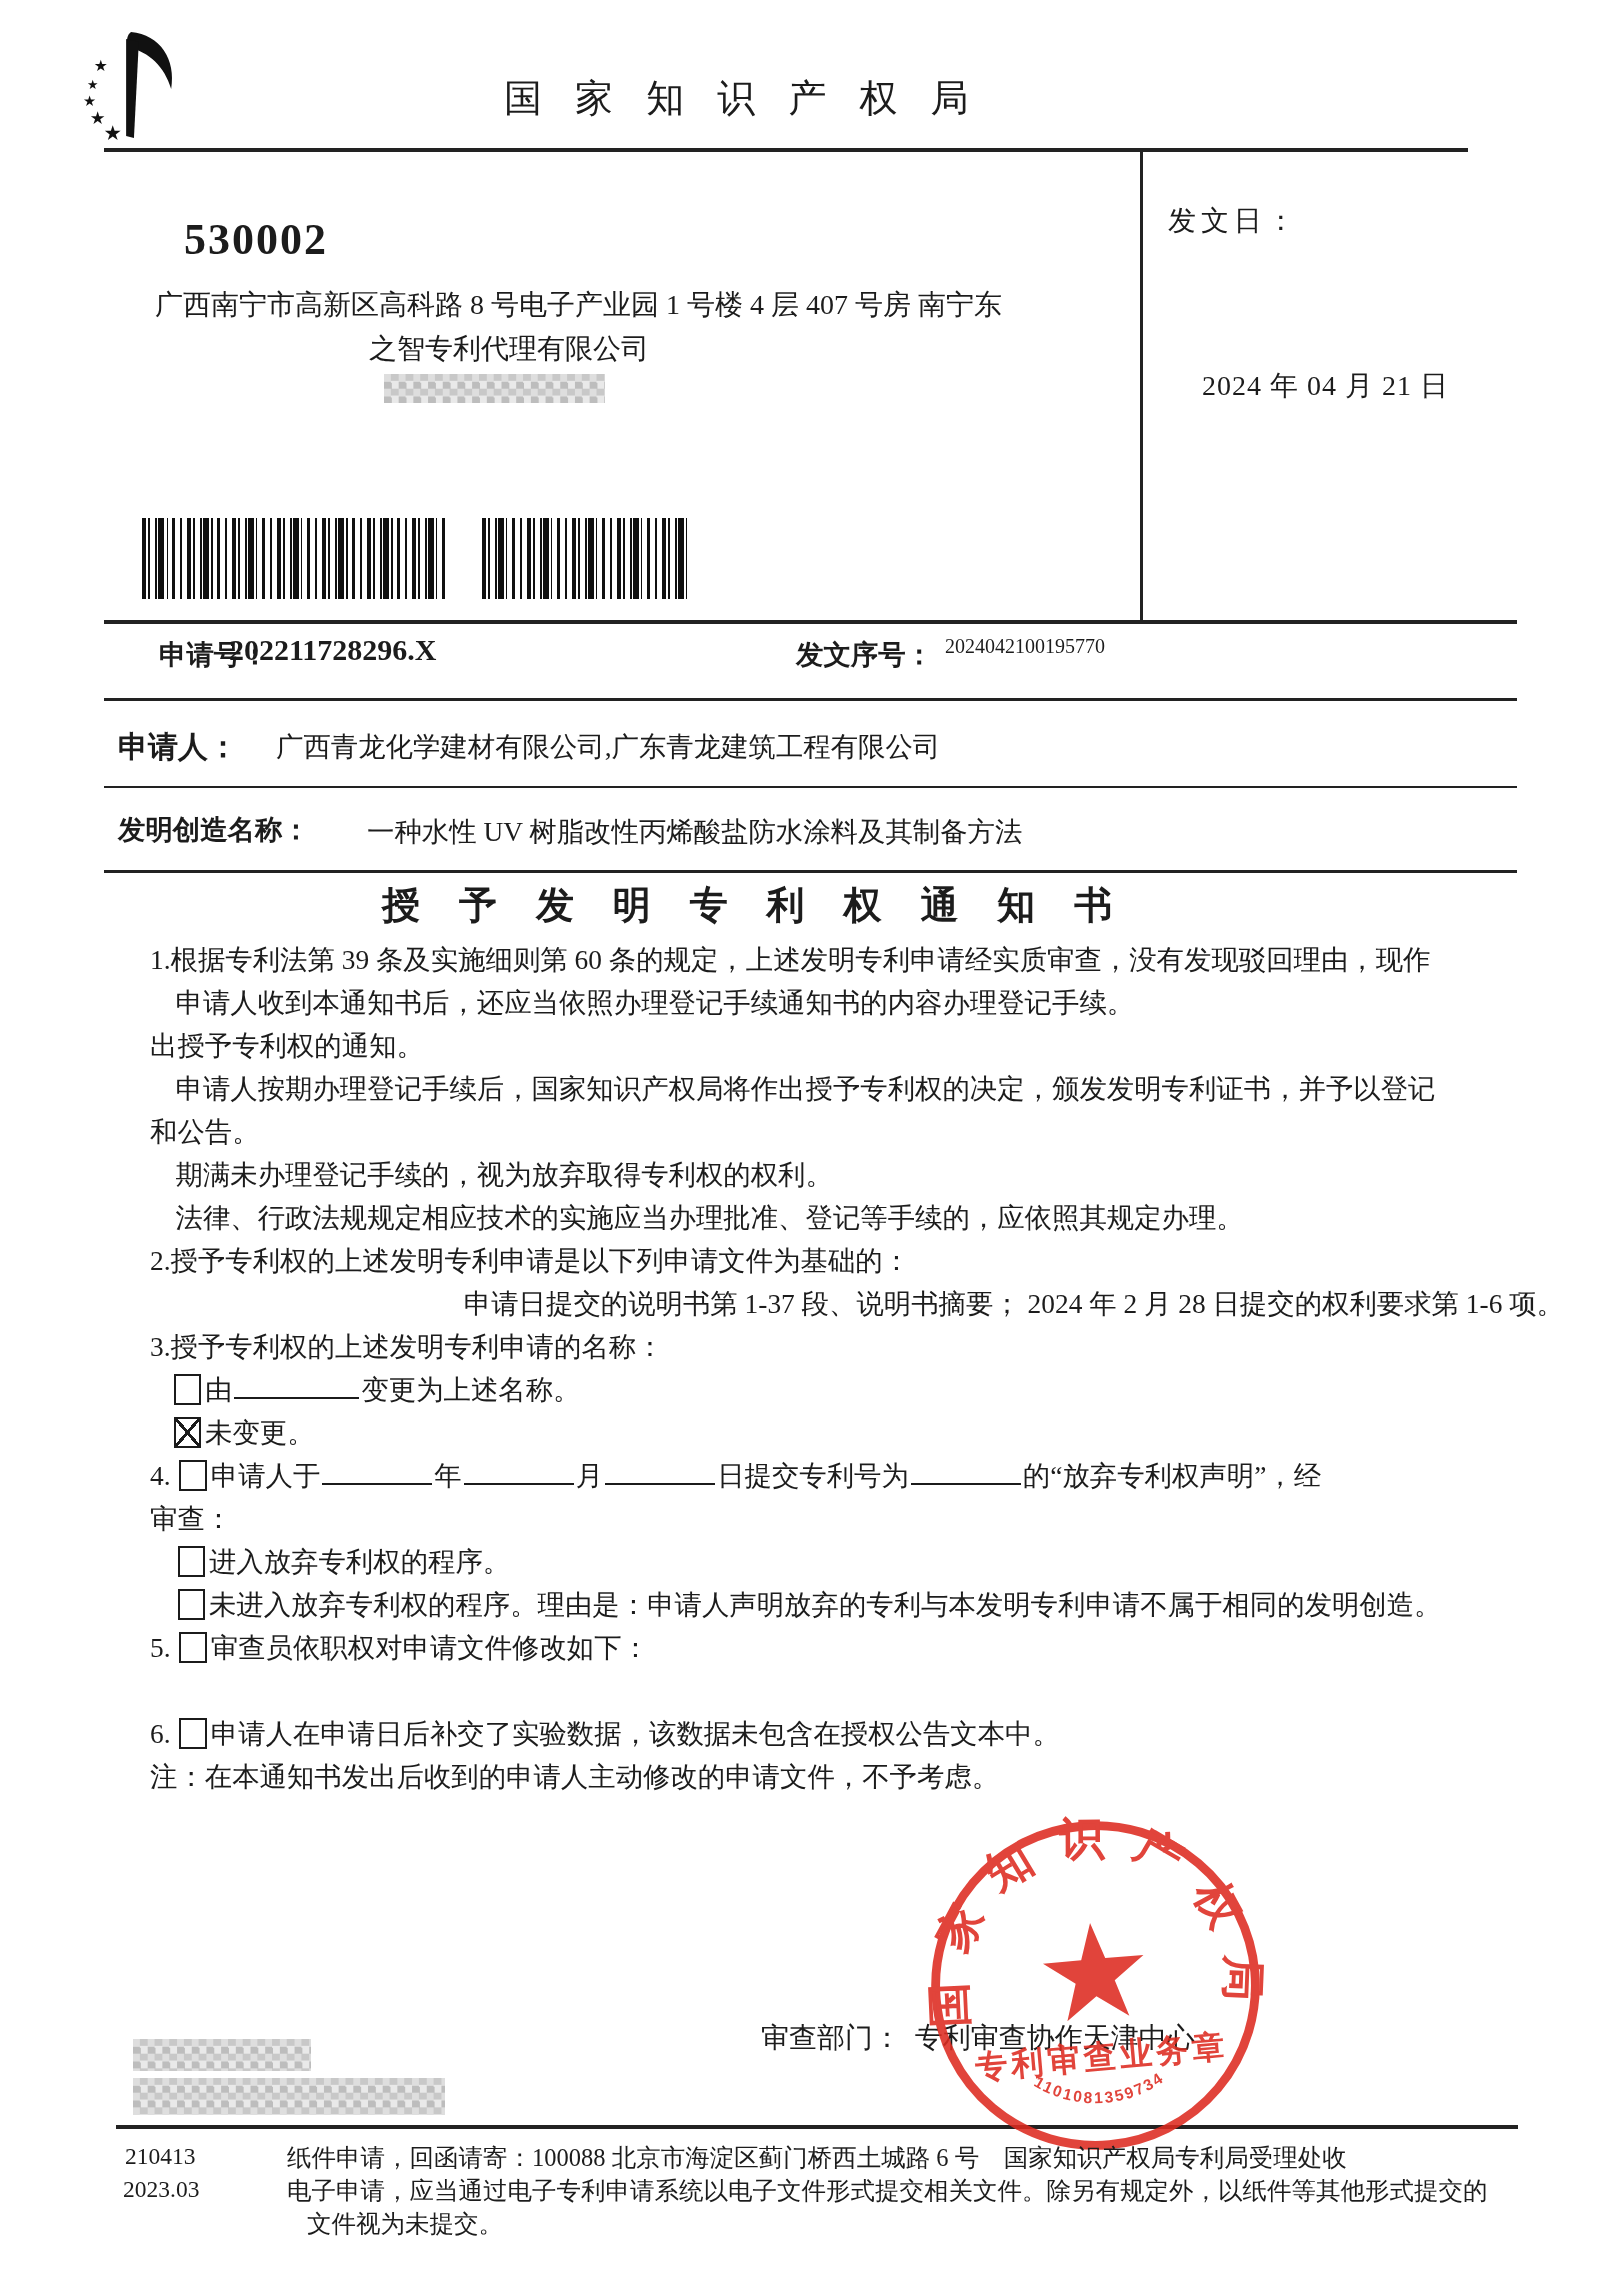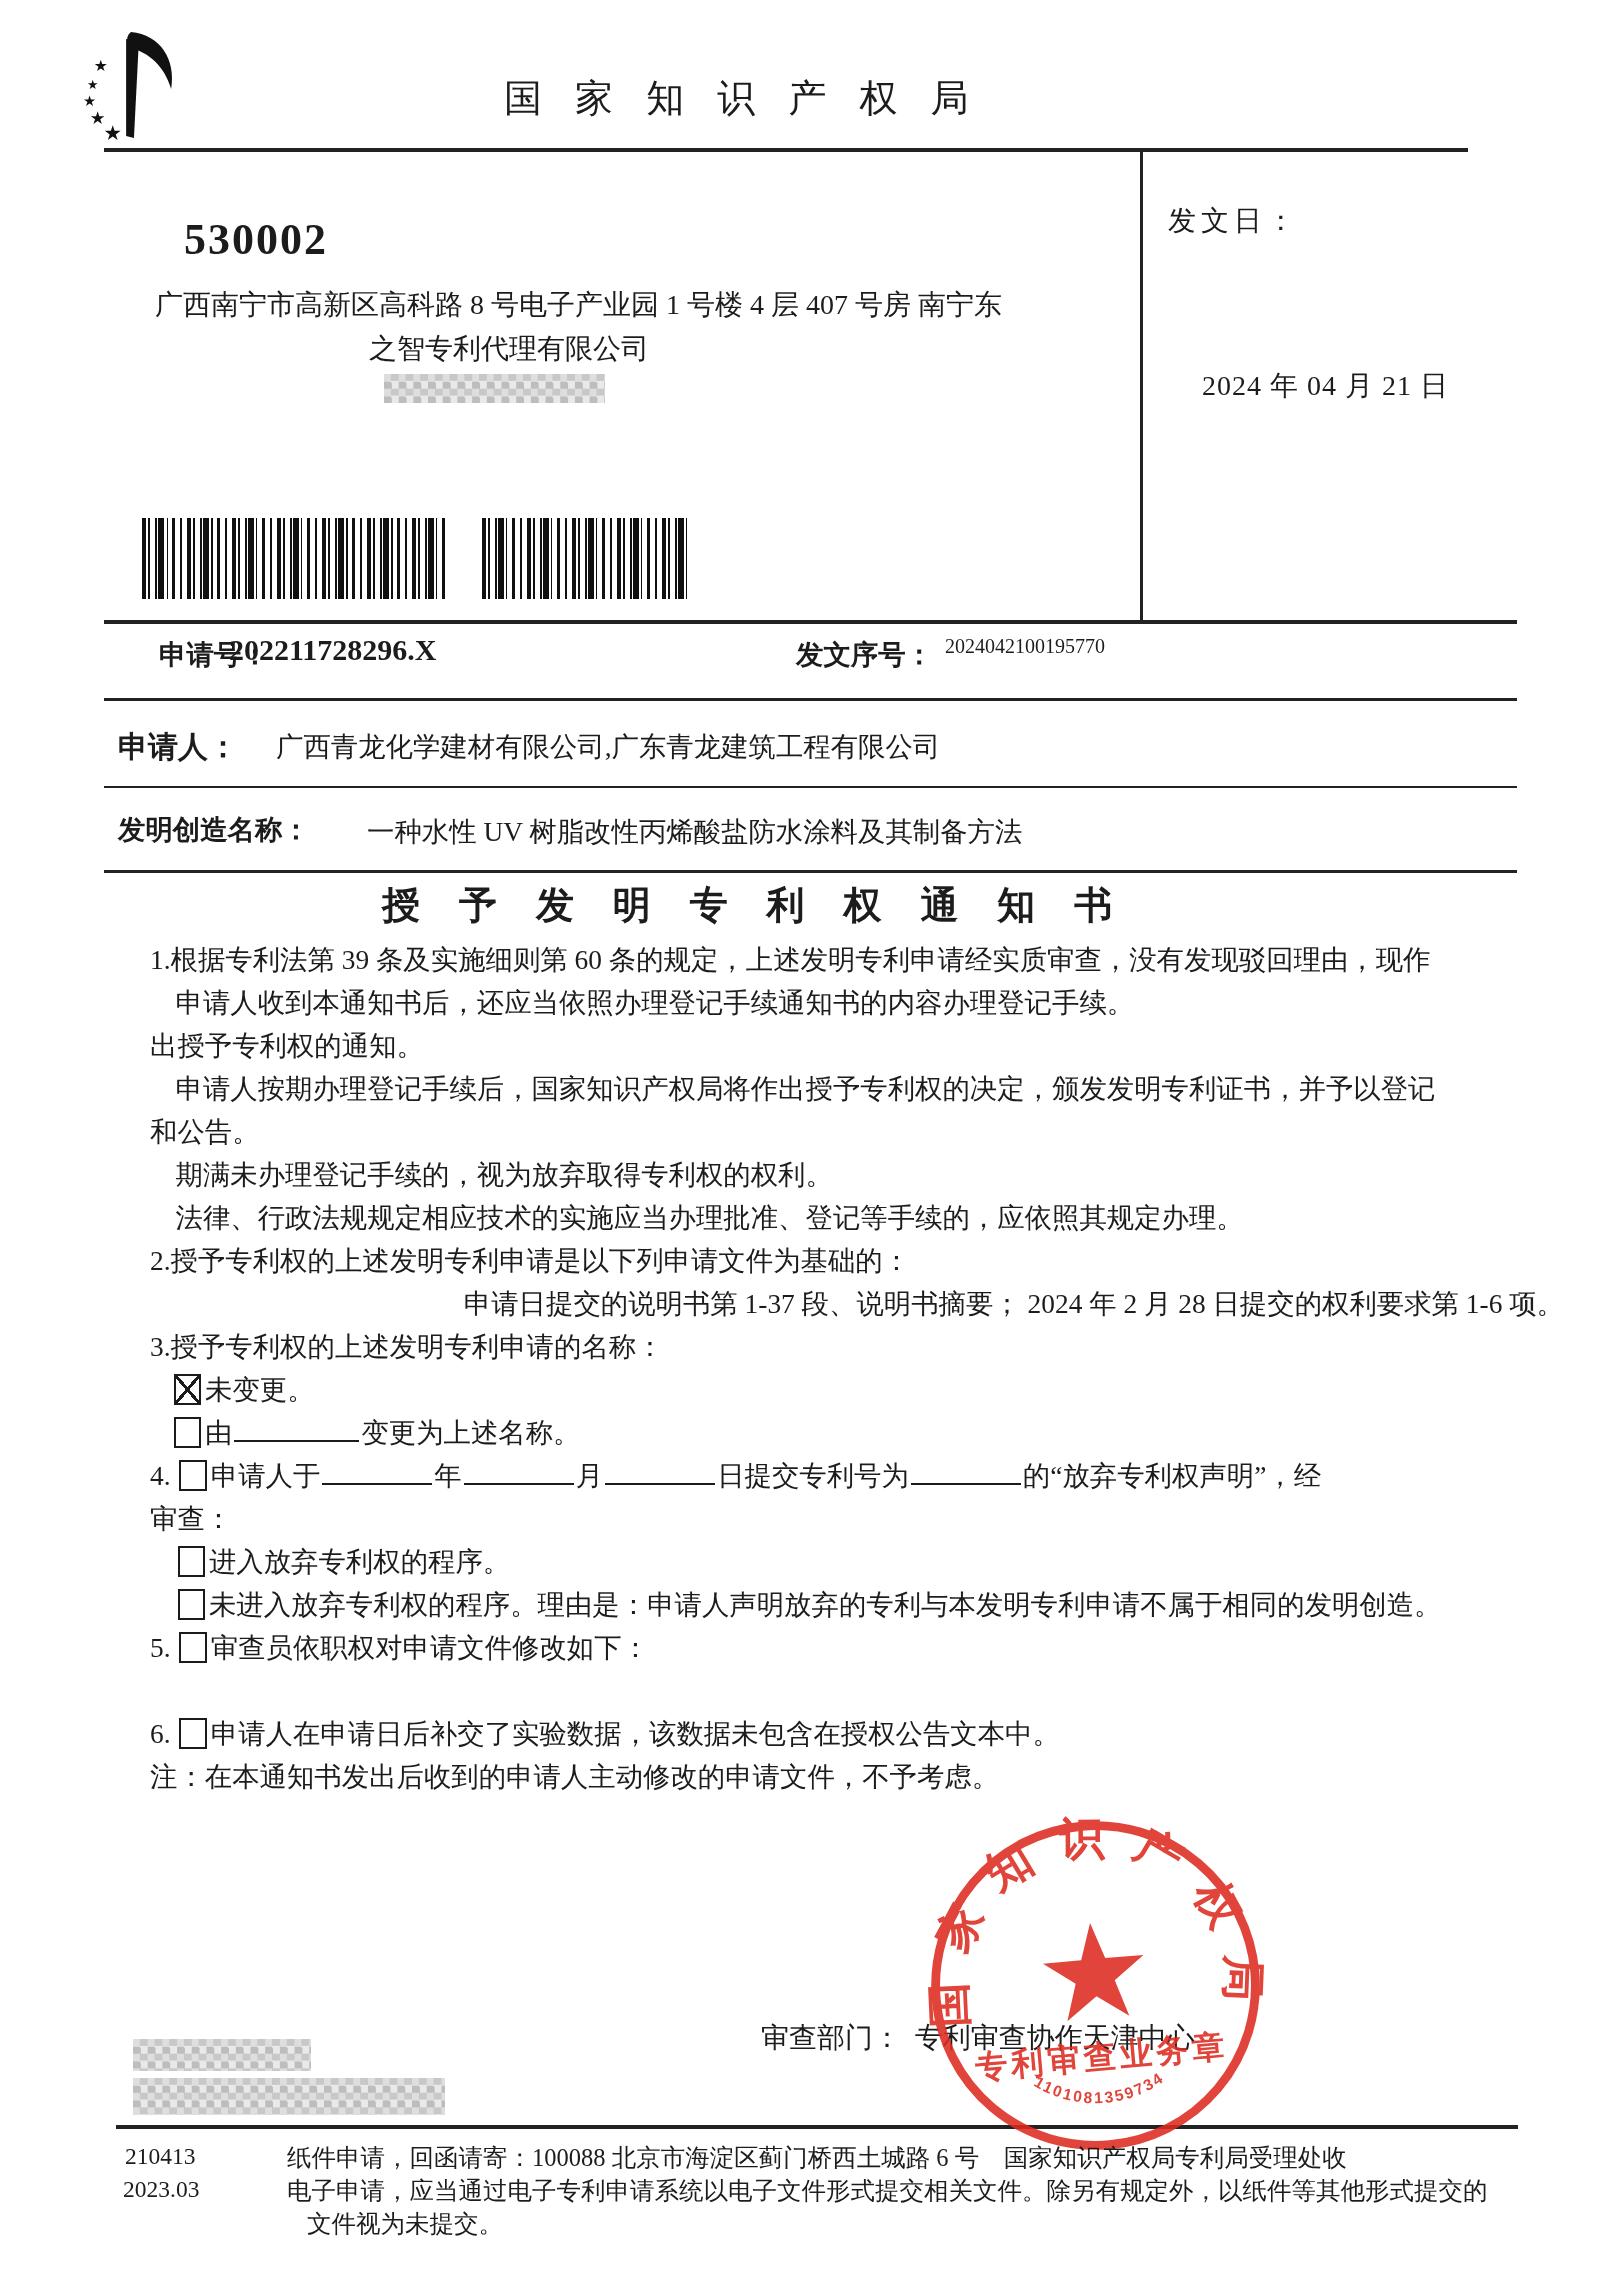--- a/index.html
+++ b/index.html
@@ -107,22 +107,22 @@
       <div class="bline"><span>1.根据专利法第 39 条及实施细则第 60 条的规定，上述发明专利申请经实质审查，没有发现驳回理由，现作</span></div>
       <div class="bline" style="padding-left: 25.5px;"><span>申请人收到本通知书后，还应当依照办理登记手续通知书的内容办理登记手续。</span></div>
       <div class="bline"><span>出授予专利权的通知。</span></div>
       <div class="bline" style="padding-left: 25.5px;"><span>申请人按期办理登记手续后，国家知识产权局将作出授予专利权的决定，颁发发明专利证书，并予以登记</span></div>
       <div class="bline"><span>和公告。</span></div>
       <div class="bline" style="padding-left: 25.5px;"><span>期满未办理登记手续的，视为放弃取得专利权的权利。</span></div>
       <div class="bline" style="padding-left: 25.5px;"><span>法律、行政法规规定相应技术的实施应当办理批准、登记等手续的，应依照其规定办理。</span></div>
       <div class="bline"><span>2.授予专利权的上述发明专利申请是以下列申请文件为基础的：</span></div>
       <div class="bline" style="padding-left: 47px; text-align: right;"><span>申请日提交的说明书第 1-37 段、说明书摘要；  2024 年 2 月 28 日提交的权利要求第 1-6 项。</span></div>
       <div class="bline"><span>3.授予专利权的上述发明专利申请的名称：</span></div>
+      <div class="bline" style="padding-left: 21.6px;"><span class="cb"></span><span>由</span><span class="blank" style="width: 125px;"></span><span>变更为上述名称。</span></div>
       <div class="bline" style="padding-left: 21.6px;"><span class="cb x"></span><span>未变更。</span></div>
-      <div class="bline" style="padding-left: 21.6px;"><span class="cb"></span><span>由</span><span class="blank" style="width: 125px;"></span><span>变更为上述名称。</span></div>
       <div class="bline"><span>4. </span><span class="cb"></span><span>申请人于</span><span class="blank" style="width: 110px;"></span><span>年</span><span class="blank" style="width: 110px;"></span><span>月</span><span class="blank" style="width: 110px;"></span><span>日提交专利号为</span><span class="blank" style="width: 110px;"></span><span>的“放弃专利权声明”，经</span></div>
       <div class="bline"><span>审查：</span></div>
       <div class="bline" style="padding-left: 25.5px;"><span class="cb"></span><span>进入放弃专利权的程序。</span></div>
       <div class="bline" style="padding-left: 25.5px;"><span class="cb"></span><span>未进入放弃专利权的程序。理由是：申请人声明放弃的专利与本发明专利申请不属于相同的发明创造。</span></div>
       <div class="bline"><span>5.  </span><span class="cb"></span><span>审查员依职权对申请文件修改如下：</span></div>
       <div class="bline"></div>
       <div class="bline"><span>6. </span><span class="cb"></span><span>申请人在申请日后补交了实验数据，该数据未包含在授权公告文本中。</span></div>
       <div class="bline"><span>注：在本通知书发出后收到的申请人主动修改的申请文件，不予考虑。</span></div>
     </div>
 

